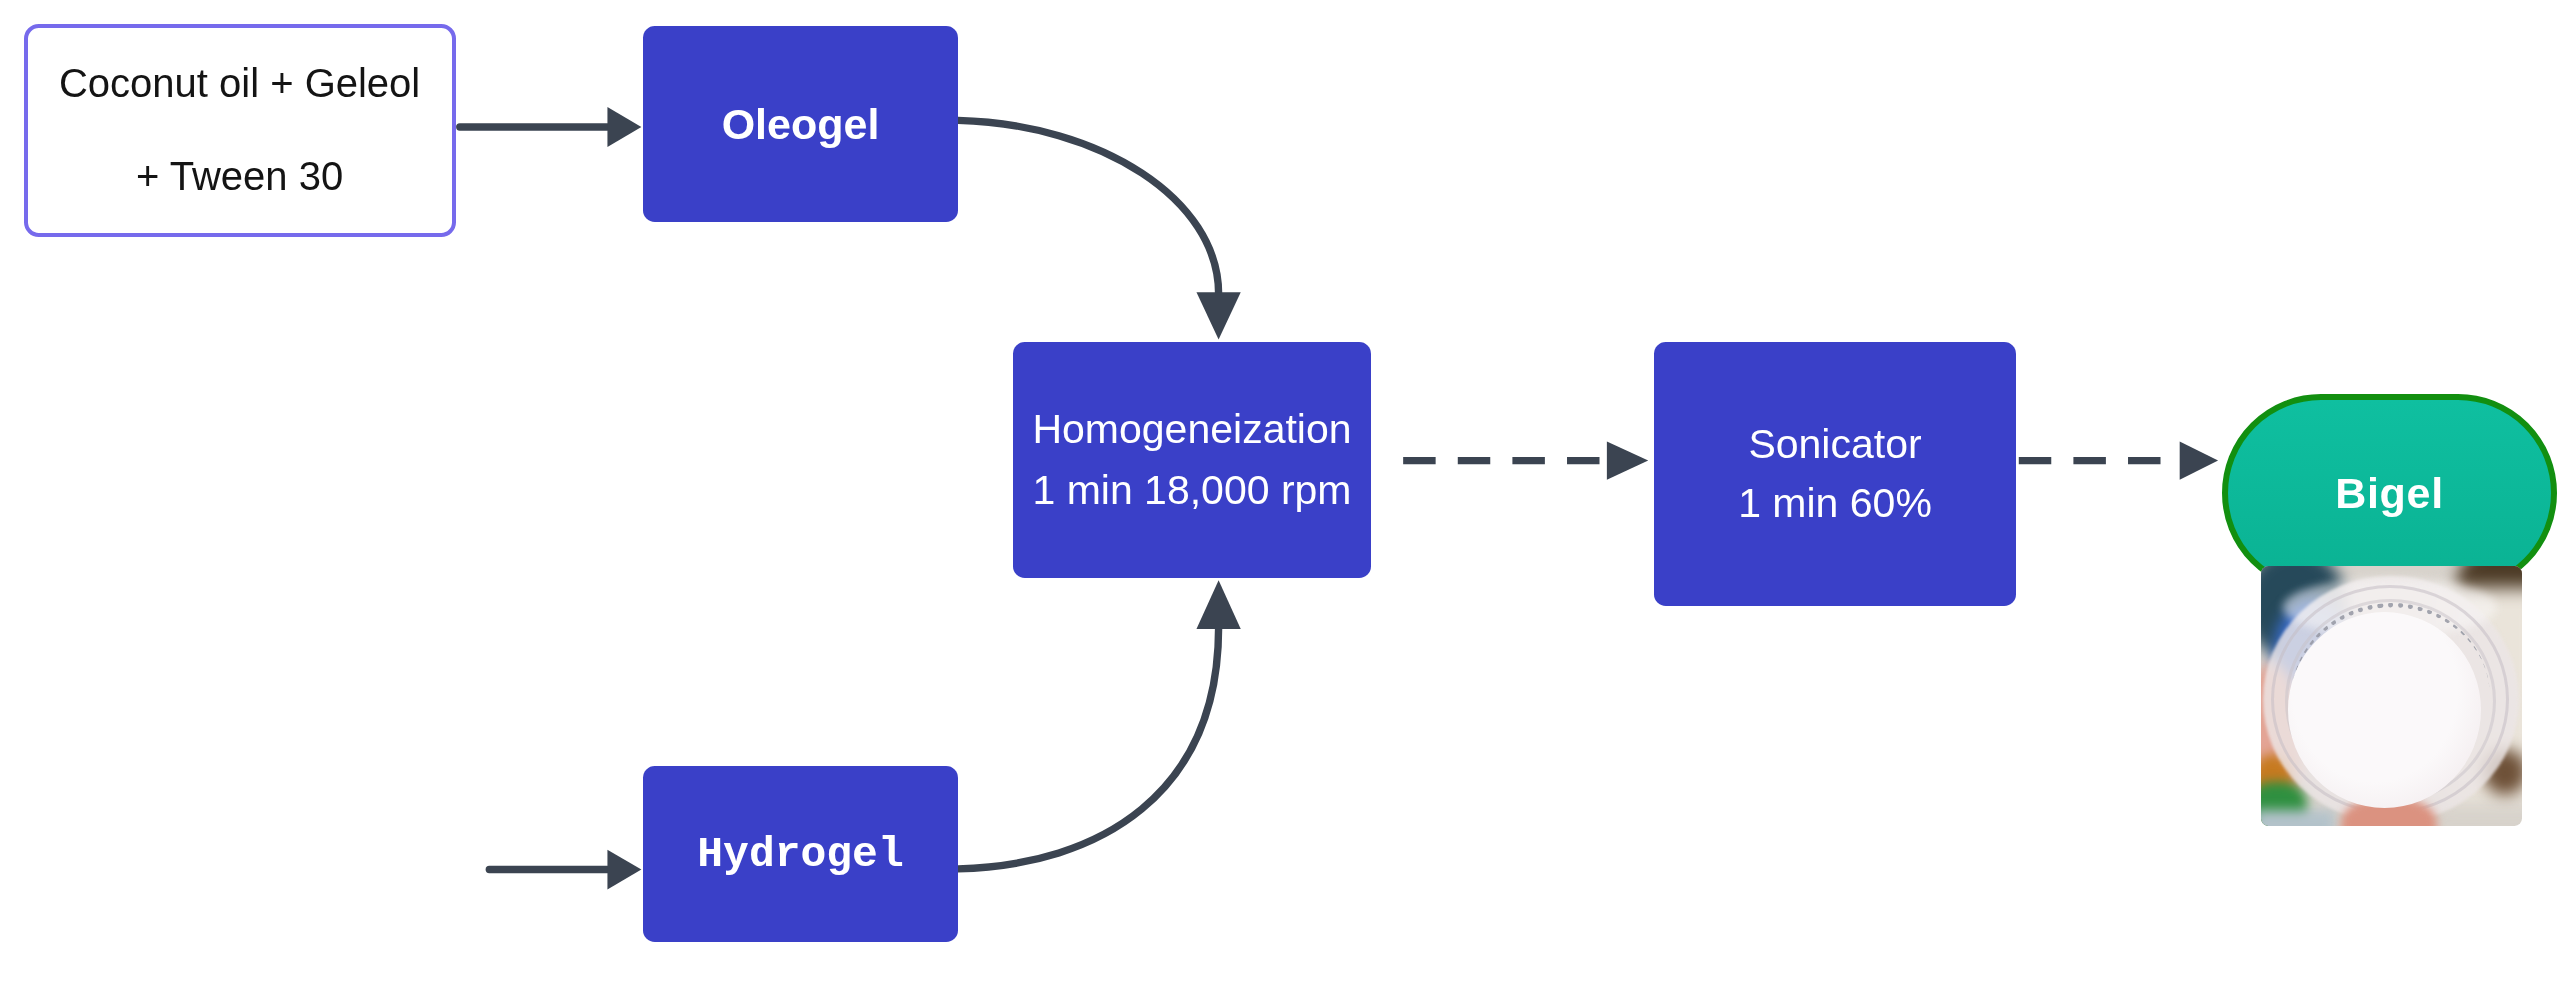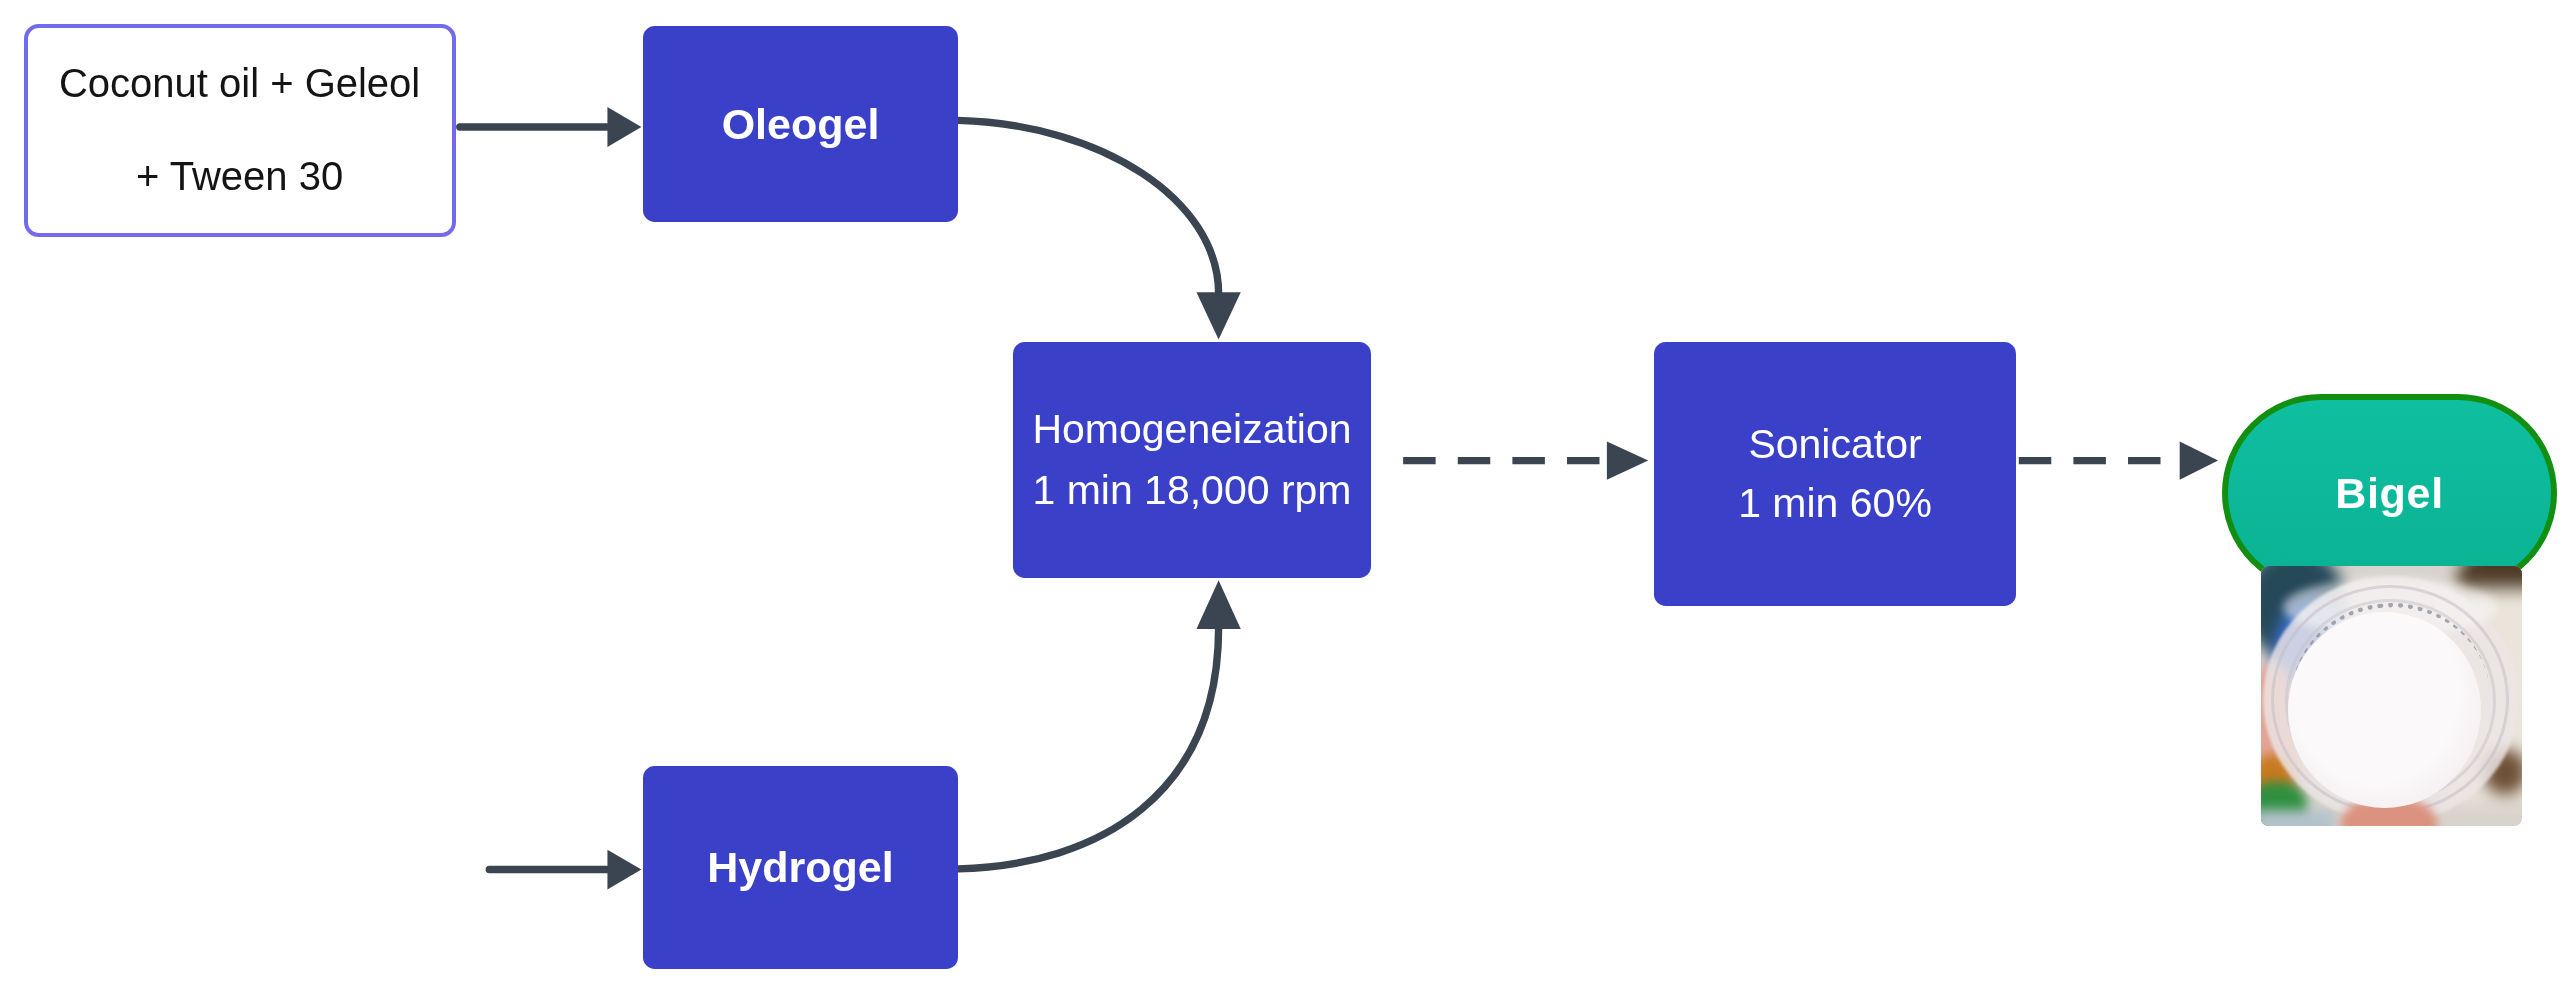--- a/index.html
+++ b/index.html
@@ -79,21 +79,21 @@
     color: var(--node-text-light, #ffffff);
     font-weight: bold;
     font-size: 43px;
     letter-spacing: 0.7px;
   }
 
   
   .n-coconut    { left: 23.6px;   top: 23.6px;   width: 432px; height: 213px; gap: 29px; }
   .n-oleogel    { left: 643px;  top: 26px;   width: 315px; height: 196px; }
   .n-cmc        { left: 29.5px;   top: 764px; width: 455px; height: 215px; }
-  .n-hydrogel   { left: 643px;  top: 766px; width: 315px; height: 203px; }
+  .n-hydrogel   { left: 643px;  top: 766px; width: 315px; height: 176px; font-family: Liberation Mono, monospace; }
   .n-homog      { left: 1013px; top: 342px;  width: 358px; height: 236px; }
   .n-sonicator  { left: 1654px; top: 342px;  width: 362px; height: 264px; }
   .n-bigel      { left: 2222px; top: 366px;  width: 335px; height: 198px; margin-top: 28px; }
 
   .node-line, .node-title { display: block; }
 
   
   .photo {
     position: absolute;
     left: 2261px;

